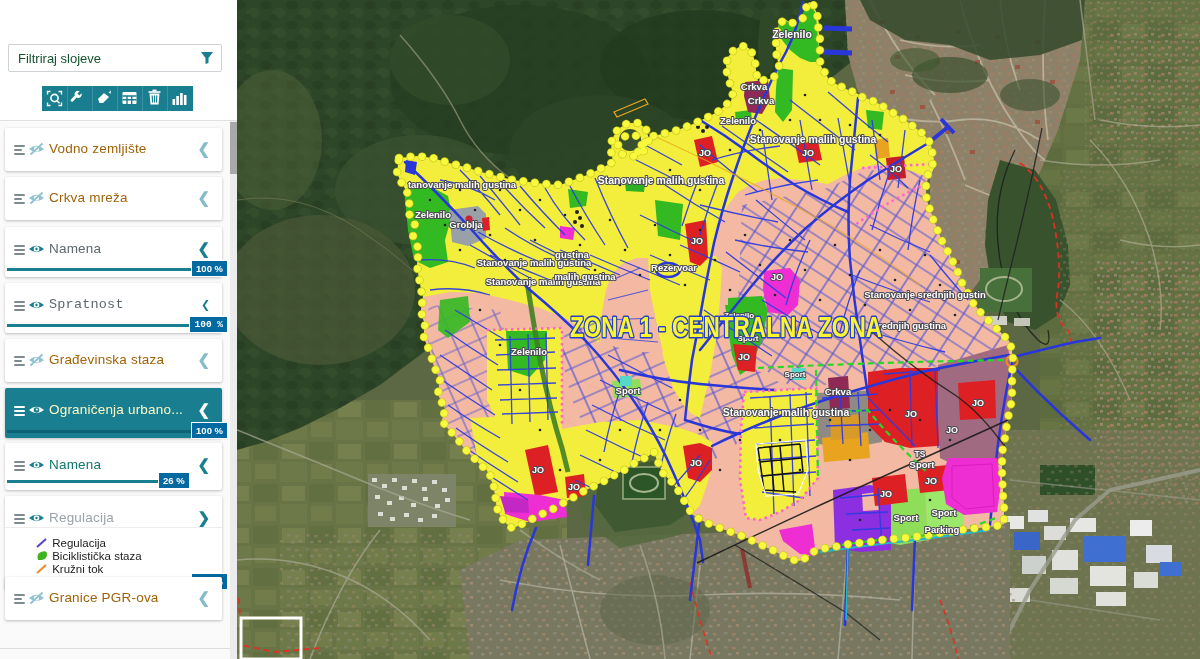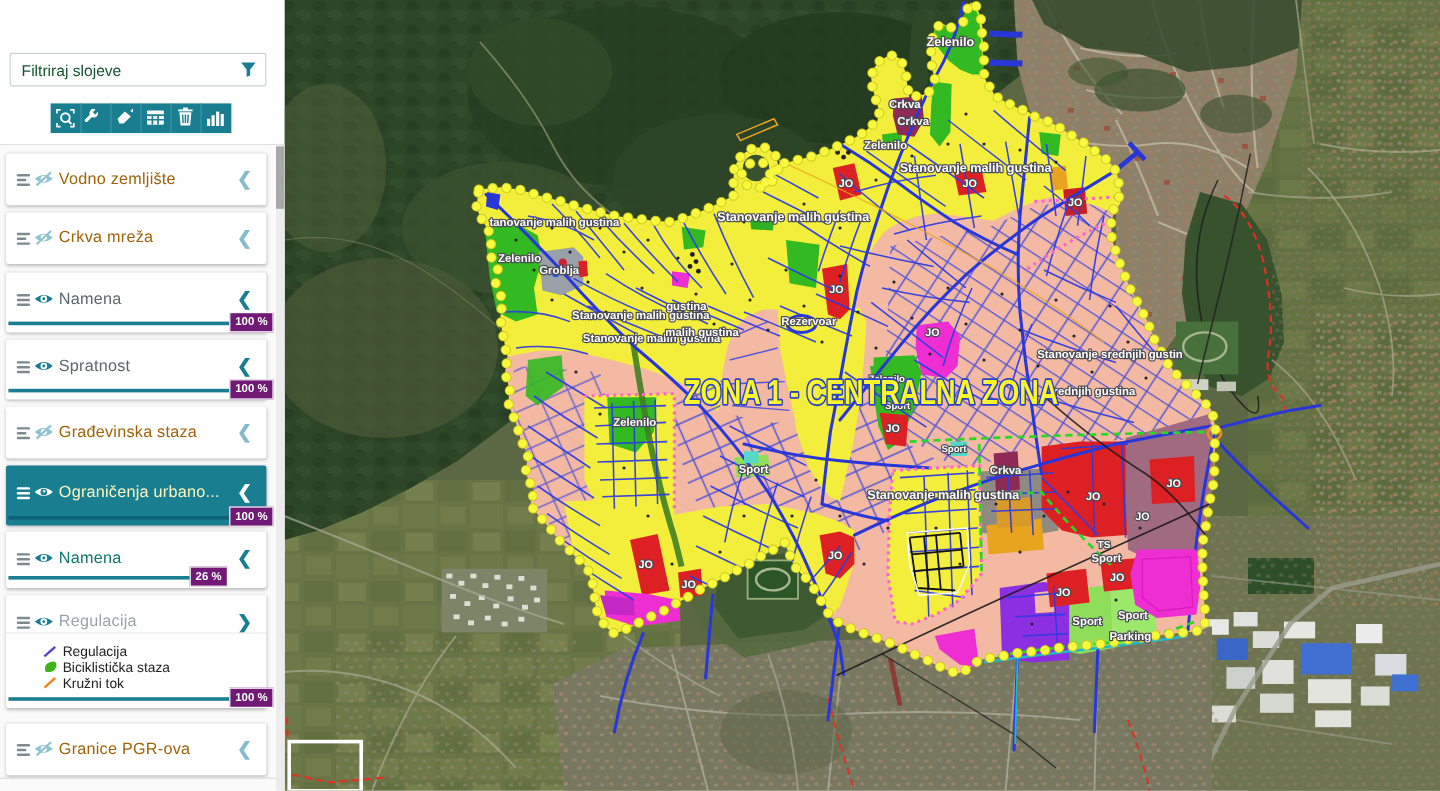--- a/index.html
+++ b/index.html
@@ -11,21 +11,21 @@
 box-shadow:0 1px 3px rgba(0,0,0,.25);}
 .ham{position:absolute;left:9px;width:11px;}
 .ham span{display:block;height:2px;margin:2px 0;background:#7d8a90;border-radius:1px;}
 .ham.short span:nth-child(2){width:8px;}
 .lbl{position:absolute;left:44px;font-size:13.5px;color:#5c676c;letter-spacing:.2px;white-space:nowrap;}
 .lbl.dis{color:#a16207;}
 .chev{position:absolute;right:12px;font-weight:bold;font-size:15px;color:#1a7e91;}
 .chev.dis{color:#86bcc9;}
 .eye{position:absolute;left:22px;}
 .slider{position:absolute;left:2px;height:3px;background:#1a7e91;}
-.badge{position:absolute;font-size:9.5px;font-weight:bold;color:#fff;background:#701a75;
+.badge{position:absolute;font-size:9.5px;font-weight:bold;color:#fff;background:#0369a1;
 padding:2px 4px;border:1px solid #fff;}
 </style>
 </head>
 <body>
 <div id="app">
 
 <div id="sidebar">
 
 
   <div style="position:absolute;left:8px;top:44px;width:212px;height:26px;border:1px solid #ccd2d5;border-radius:2px;">
@@ -128,21 +128,21 @@
       <path d="M2 8 Q9.5 1.5 17 8 Q9.5 14.5 2 8 Z" fill="#1a7e91"></path>
           <circle cx="9.5" cy="8" r="2.8" fill="#fff"></circle>
           <circle cx="9.5" cy="8" r="1.2" fill="#1a7e91"></circle>
     </svg>
     <div class="lbl" style="top:14px;">Namena</div>
     <div class="chev" style="top:13px;">❮</div>
     <div class="slider" style="top:41px;width:196px;"></div>
     <div class="badge" style="right:-6px;top:33px;">100 %</div>
   </div>
 
-  <div class="card" style="top:283px;height:50px;">
+  <div class="card" style="top:283px;height:50px;font-family:Liberation Mono, monospace;">
     <div class="ham" style="top:16px;">
           <span></span>
           <span></span>
           <span></span>
         </div>
     <svg class="eye" style="top:14px;" width="19" height="16" viewBox="0 0 19 16">
       <path d="M2 8 Q9.5 1.5 17 8 Q9.5 14.5 2 8 Z" fill="#1a7e91"></path>
           <circle cx="9.5" cy="8" r="2.8" fill="#fff"></circle>
           <circle cx="9.5" cy="8" r="1.2" fill="#1a7e91"></circle>
     </svg>
@@ -230,21 +230,21 @@
 
     <div style="position:absolute;left:30px;top:67px;font-size:11.5px;color:#222;">
       <svg width="14" height="12" viewBox="0 0 14 12" style="vertical-align:-2px;">
             <path d="M2 10 L11 2" stroke="#f08828" stroke-width="2"></path>
           </svg>
       Kružni tok</div>
     <div class="slider" style="top:85px;width:196px;"></div>
     <div class="badge" style="right:-6px;top:77px;">100 %</div>
   </div>
 
-  <div class="card" style="top:603px;height:43px;">
+  <div class="card" style="top:577px;height:43px;">
     <div class="ham short" style="top:15px;">
           <span></span>
           <span></span>
           <span></span>
         </div>
     <svg class="eye" style="top:13px;" width="19" height="16" viewBox="0 0 19 16">
       <path d="M2 8 Q9.5 1.5 17 8 Q9.5 14.5 2 8 Z" fill="#8fc3cf"></path>
           <circle cx="9.5" cy="8" r="2.6" fill="#fff"></circle>
       <path d="M3.5 13.5 L15.5 2.5" stroke="#8fc3cf" stroke-width="1.8"></path>
     </svg>

